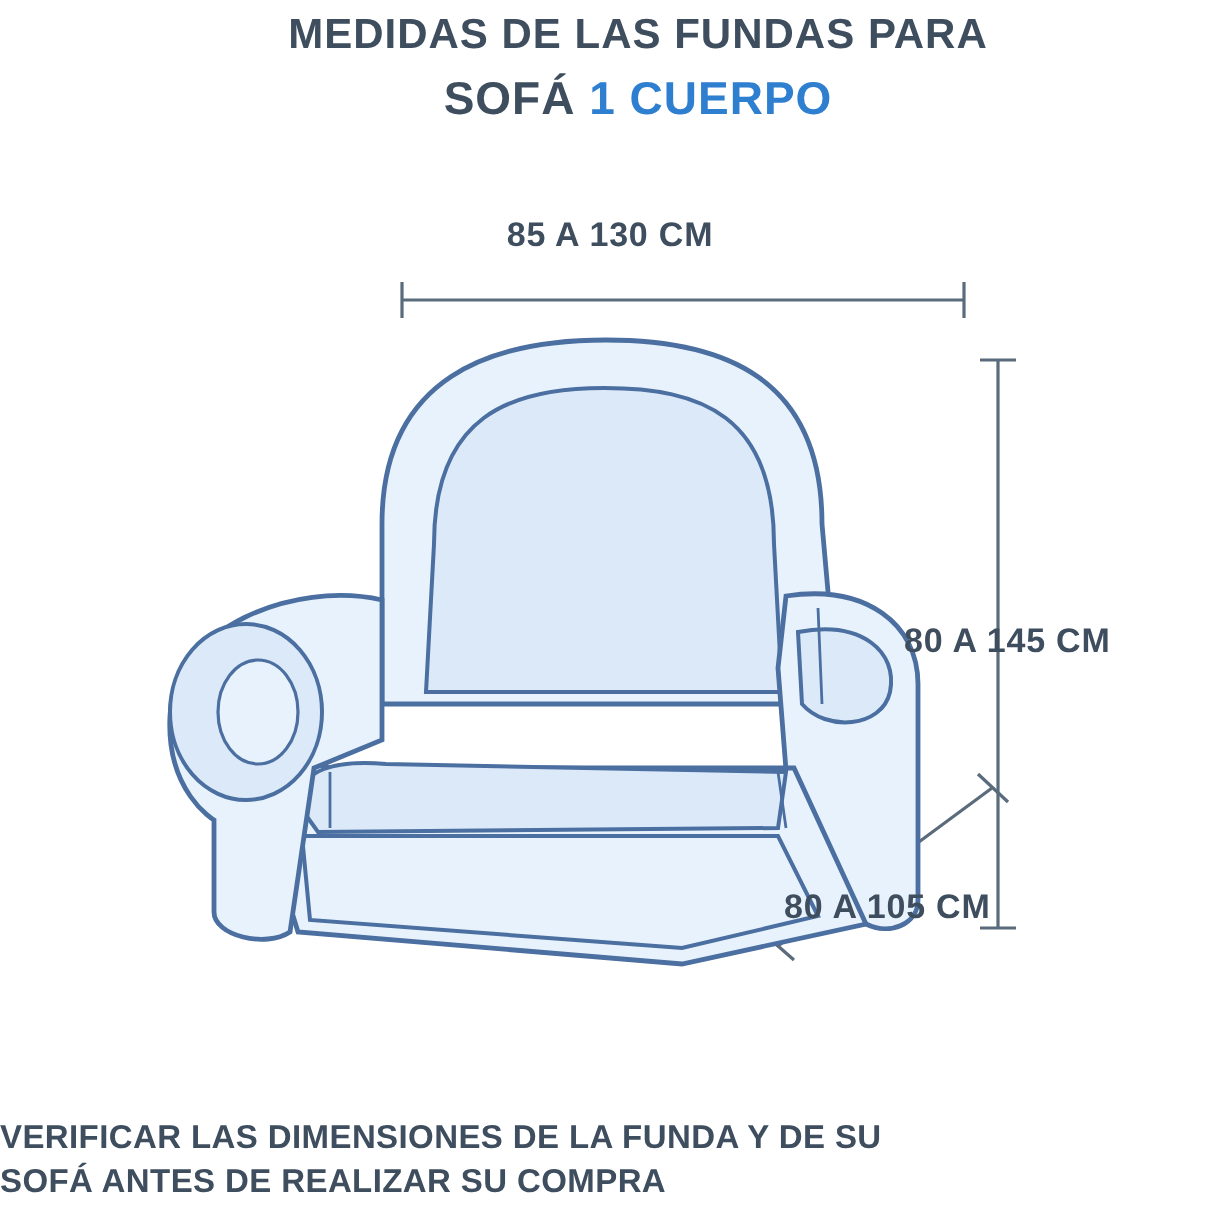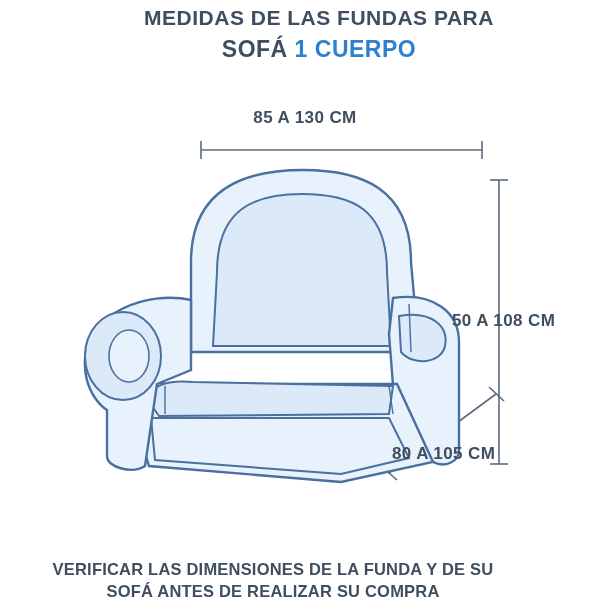--- a/index.html
+++ b/index.html
@@ -72,27 +72,26 @@
   #label-width   { top: 24px;  left: 0; width: 610px; text-align: center; }
   #label-height  { top: 227px; left: 452px; }
   #label-depth   { top: 360px; left: 392px; }
 
   
   .footer {
     position: absolute;
     bottom: 8px;
     left: 0;
     width: 490px;
-    text-align: center;
+    text-align: left;
     color: #3e4e5e;
     font-size: 16.5px;
     font-weight: bold;
     letter-spacing: 0.2px;
     line-height: 22px;
-    padding-left: 28px;
   }
   .footer div { white-space: nowrap; }
 </style>
 </head>
 <body>
 
 <div class="page">
 
   <div class="header">
     <div class="title-line1">MEDIDAS DE LAS FUNDAS PARA</div>
@@ -178,21 +177,21 @@
         <g stroke="#4a6fa0" stroke-width="1.4" fill="none">
           <path d="M124 302 L124 330"></path>
           <path d="M348 302 L352 330"></path>
           <path d="M150 268 L150 216"></path>
           <path d="M370 268 L368 220"></path>
         </g>
       </g>
     </svg>
 
     <div class="dim-label" id="label-width">85 A 130 CM</div>
-    <div class="dim-label" id="label-height">50 A 108 CM</div>
+    <div class="dim-label" id="label-height">80 A 145 CM</div>
     <div class="dim-label" id="label-depth">80 A 105 CM</div>
   </div>
 
   <div class="footer">
     <div>VERIFICAR LAS DIMENSIONES DE LA FUNDA Y DE SU</div>
     <div>SOFÁ ANTES DE REALIZAR SU COMPRA</div>
   </div>
 
 </div>
 

